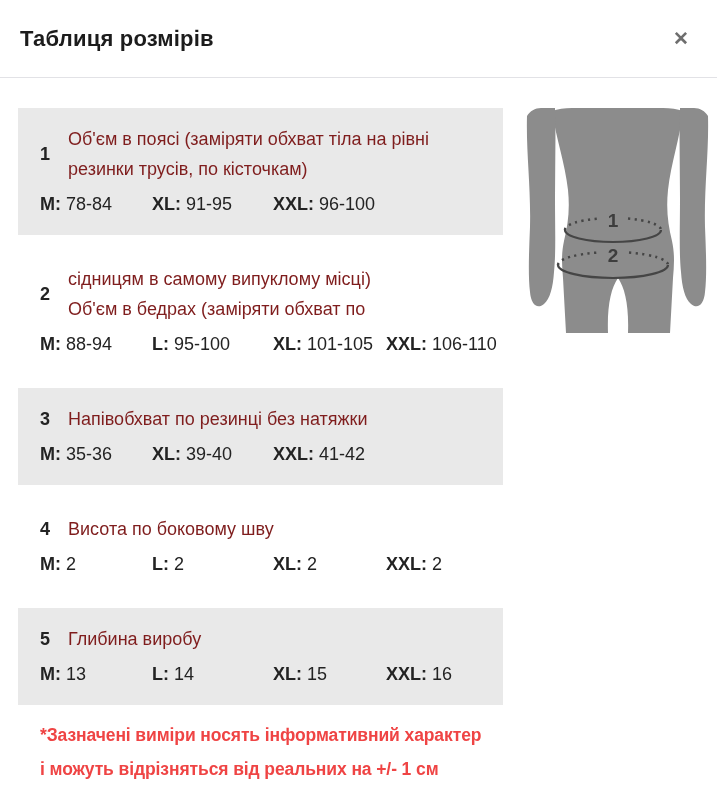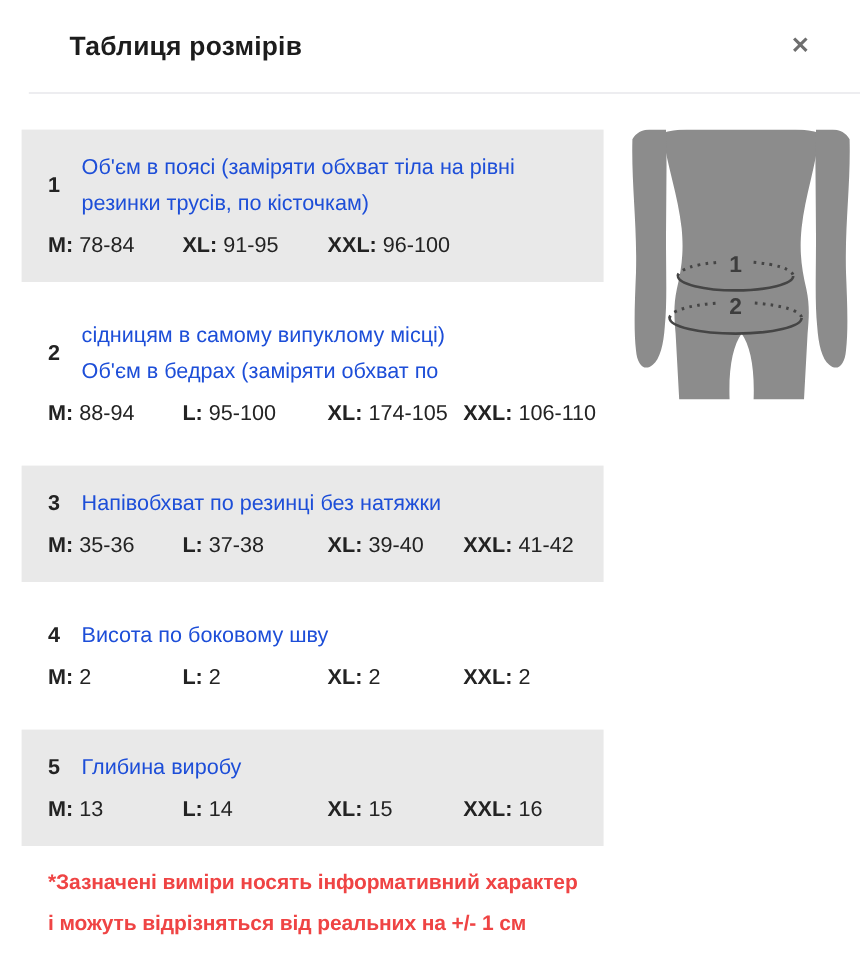--- a/index.html
+++ b/index.html
@@ -1,37 +1,37 @@
 <!DOCTYPE html>
 <html><head>
 <meta charset="utf-8">
 <style>
   * { margin:0; padding:0; box-sizing:border-box; }
   html,body { width:717px; height:800px; background:#ffffff; overflow:hidden; }
   body { font-family:"Liberation Sans","DejaVu Sans",sans-serif; color:#212121; }
 
   .header {
     height:78px; display:flex; align-items:center; justify-content:space-between;
-    padding:0 34px; border-bottom:1px solid #e2e2e6;margin-left:24px;
+    padding:0 20px; border-bottom:1px solid #e2e2e6;
   }
   .page-title { font-size:22px; font-weight:bold; color:#1c1c1c; letter-spacing:.2px; }
   .close-btn {
     background:none; border:none; cursor:pointer;
     font-size:19px; font-weight:bold; color:#6e6e6e;
     width:26px; height:26px; line-height:26px; text-align:center; margin-right:3px;
   }
 
   .content { position:relative; padding:30px 0 0 18px; }
 
   .rows { width:485px; }
   .row { width:485px; padding:16px 0 16px 22px; margin-bottom:13px; background:transparent; }
   .row.shaded { background:#e9e9e9; }
   .row-head { display:flex; align-items:center; }
   .row-num { width:28px; flex-shrink:0; font-size:18px; font-weight:bold; color:#232323; }
-  .row-title { font-size:18px; line-height:30px; color:#1d4ed8; }
+  .row-title { font-size:18px; line-height:30px; color:#7f1d1d; }
   .t-line { display:block; white-space:nowrap; }
   .sizes {
     display:grid; grid-template-columns:112px 121px 113px 1fr;
     margin-top:5px; font-size:18px; line-height:30px; color:#232323;
   }
   .size-cell { white-space:nowrap; }
   .lbl { font-weight:bold; }
 
   .figure { position:absolute; top:30px; left:518px; width:199px; height:225px; }
 
@@ -74,36 +74,35 @@
         <div class="row-head">
           <div class="row-num">2</div>
           <div class="row-title">
             <span class="t-line">сідницям в самому випуклому місці)</span>
             <span class="t-line">Об'єм в бедрах (заміряти обхват по</span>
           </div>
         </div>
         <div class="sizes">
           <div class="size-cell"><span class="lbl">M:</span> <span>88-94</span></div>
           <div class="size-cell"><span class="lbl">L:</span> <span>95-100</span></div>
-          <div class="size-cell"><span class="lbl">XL:</span> <span>174-105</span></div>
+          <div class="size-cell"><span class="lbl">XL:</span> <span>101-105</span></div>
           <div class="size-cell"><span class="lbl">XXL:</span> <span>106-110</span></div>
         </div>
       </div>
 
       <div class="row shaded">
         <div class="row-head">
           <div class="row-num">3</div>
           <div class="row-title">
             <span class="t-line">Напівобхват по резинці без натяжки</span>
             <span class="t-line"></span>
           </div>
         </div>
         <div class="sizes">
           <div class="size-cell"><span class="lbl">M:</span> <span>35-36</span></div>
-          <div class="size-cell"><span class="lbl">L:</span> <span>37-38</span></div>
           <div class="size-cell"><span class="lbl">XL:</span> <span>39-40</span></div>
           <div class="size-cell"><span class="lbl">XXL:</span> <span>41-42</span></div>
         </div>
       </div>
 
       <div class="row">
         <div class="row-head">
           <div class="row-num">4</div>
           <div class="row-title">
             <span class="t-line">Висота по боковому шву</span>

